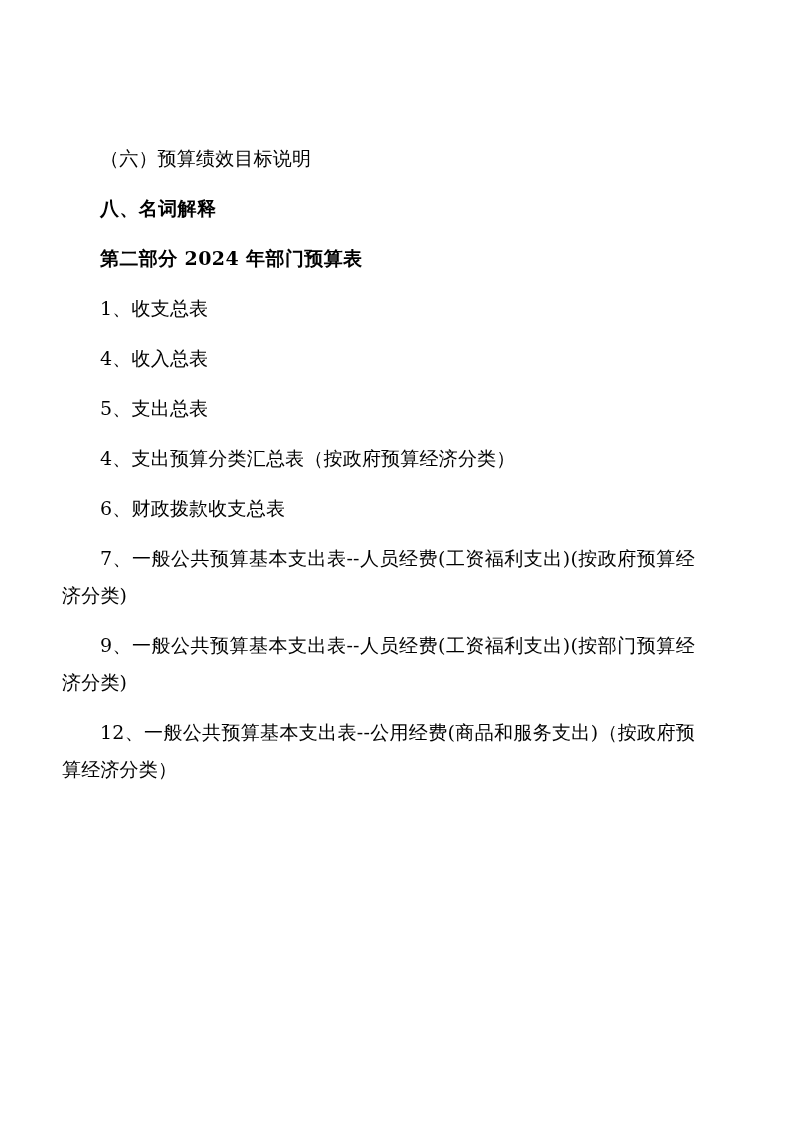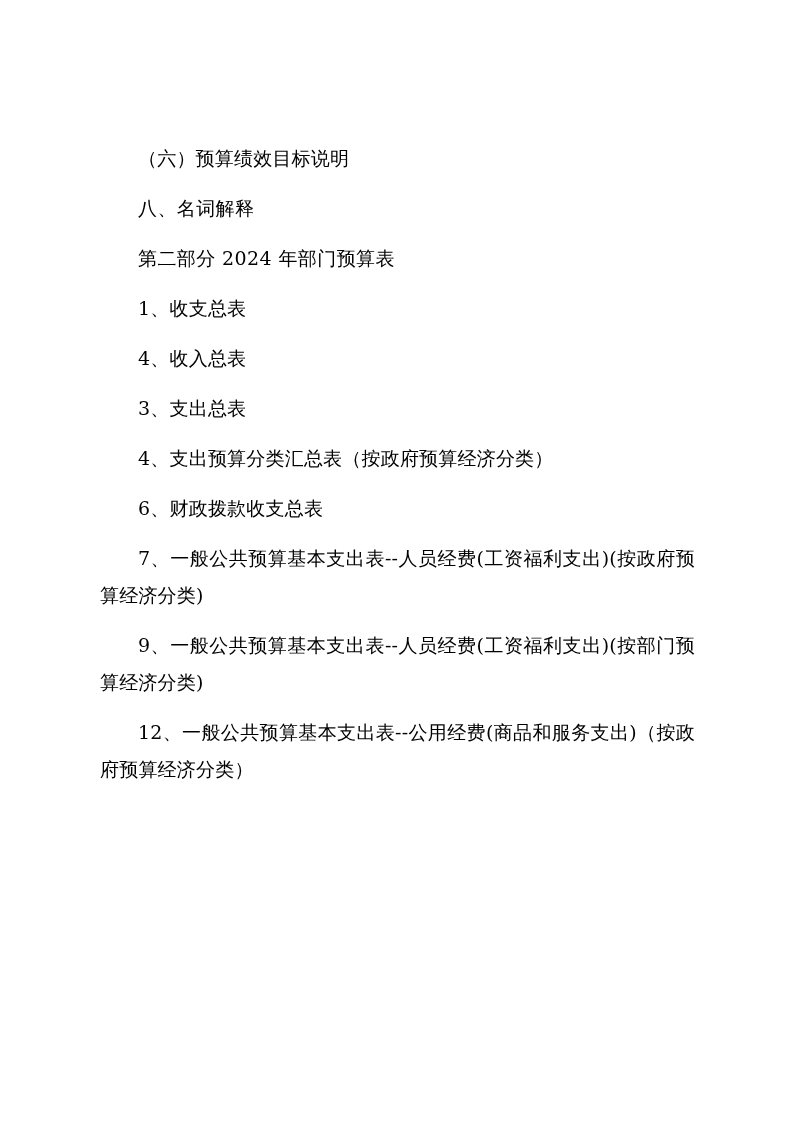--- a/index.html
+++ b/index.html
@@ -12,34 +12,34 @@
     background: #ffffff;
     font-family: "DejaVu Serif", "Liberation Serif", serif;
     color: #000000;
     overflow: hidden;
   }
   .page {
     position: relative;
     width: 793px;
     height: 1122px;
     box-sizing: border-box;
-    padding: 140px 98px 60px 100px;
+    padding: 140px 98px 60px 62px;
   }
   .line {
     font-size: 19px;
     line-height: 37px;
     margin: 0 0 0 0;
     text-align: justify;
     letter-spacing: 0.2px;
   }
   .indent {
     text-indent: 38px;
   }
   .bold {
-    font-weight: normal;
+    font-weight: bold;
     letter-spacing: 0.4px;
   }
   .block {
     margin-bottom: 13px;
   }
   .wrap {
     text-indent: 38px;
   }
 </style>
 </head>
@@ -50,21 +50,21 @@
   <p class="line indent block">（六）预算绩效目标说明</p>
 
   <p class="line indent bold block">八、名词解释</p>
 
   <p class="line indent bold block">第二部分 2024 年部门预算表</p>
 
   <p class="line indent block">1、收支总表</p>
 
   <p class="line indent block">4、收入总表</p>
 
-  <p class="line indent block">3、支出总表</p>
+  <p class="line indent block">5、支出总表</p>
 
   <p class="line indent block">4、支出预算分类汇总表（按政府预算经济分类）</p>
 
 
   <p class="line indent block">6、财政拨款收支总表</p>
 
 
   <p class="line wrap block">7、一般公共预算基本支出表--人员经费(工资福利支出)(按政府预算经济分类)</p>
 
   <p class="line wrap block">9、一般公共预算基本支出表--人员经费(工资福利支出)(按部门预算经济分类)</p>

